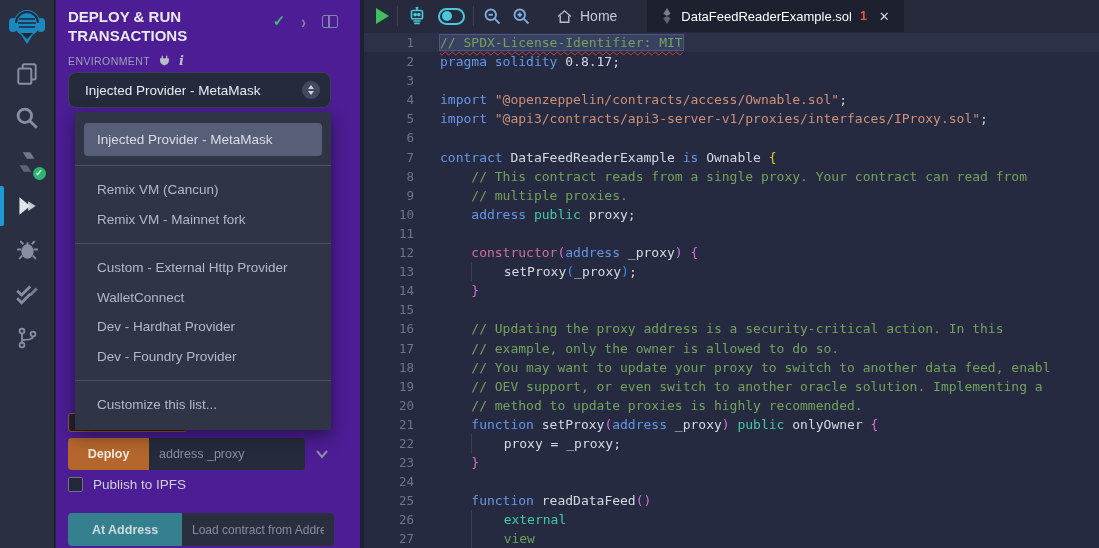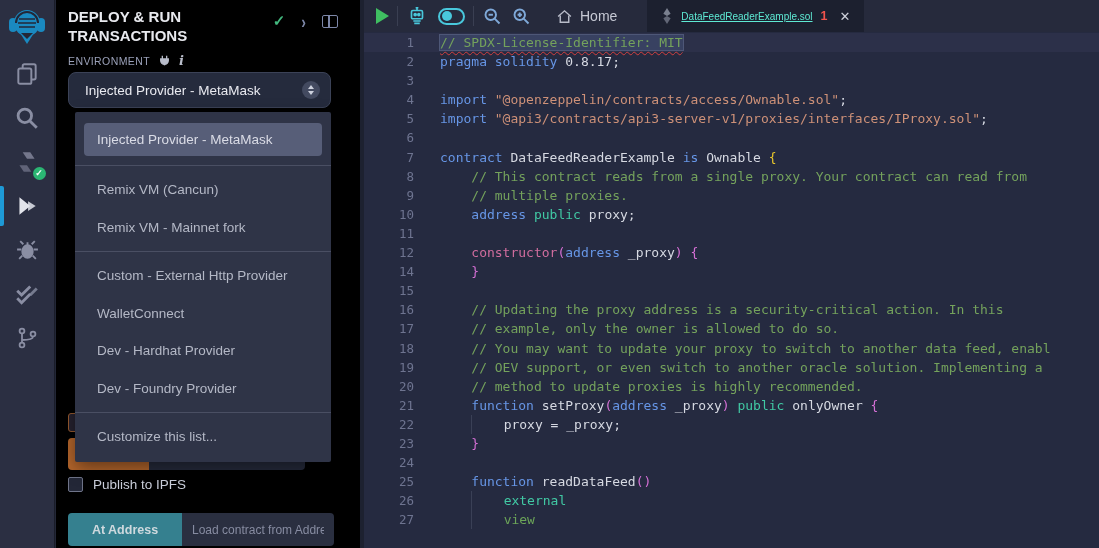--- a/index.html
+++ b/index.html
@@ -10,41 +10,41 @@
   
   #rail { position:absolute; left:0; top:0; width:55px; height:548px; background:#2b2f42;
     border-right:1px solid #1a1d29; display:flex; flex-direction:column; align-items:center; }
   .rail-item { position:relative; width:55px; height:44px; display:flex; align-items:center; justify-content:center; }
   .rail-item svg { display:block; }
   .rail-active-bar { position:absolute; left:0; top:2px; width:4px; height:40px; background:#1e9ad6; border-radius:0 2px 2px 0; }
   .badge-check { position:absolute; right:9px; bottom:4px; width:13px; height:13px; border-radius:50%;
     background:#2bb673; color:#fff; font-size:9px; line-height:13px; text-align:center; font-weight:bold; }
 
   
-  #panel { position:absolute; left:56px; top:0; width:304px; height:548px; background:#000000; }
+  #panel { position:absolute; left:56px; top:0; width:304px; height:548px; background:#4c1d95; }
   #panel-title { position:absolute; left:12px; top:8px; width:180px; color:#e8e9ee; font-size:15px; font-weight:bold; line-height:1.25; }
   .hdr-icons { position:absolute; top:12px; right:22px; display:flex; gap:16px; align-items:center; }
   .check-glyph { color:#43b97f; font-size:15px; font-weight:bold; }
   .chev-glyph { color:#7d87a8; font-size:14px; font-weight:bold; transform:scaleY(1.3); }
   .panel-icon-box { width:16px; height:13px; border:1.6px solid #7d87a8; border-radius:2px; position:relative; }
   .panel-icon-box::after { content:""; position:absolute; left:5px; top:0; bottom:0; width:1.6px; background:#7d87a8; }
 
   #env-row { position:absolute; left:12px; top:53px; display:flex; align-items:center; gap:8px; }
   #env-label { color:#9aa0b8; font-size:10.5px; letter-spacing:.4px; }
   .info-i { color:#b9bdca; font-family:"DejaVu Serif", serif; font-style:italic; font-weight:bold; font-size:13px; }
 
   #env-select { position:absolute; left:12px; top:72px; width:263px; height:36px; background:#252b3d;
     border:1px solid #3b4257; border-radius:8px; display:flex; align-items:center; padding:0 10px 0 16px; }
   #env-select-value { flex:1; color:#e9eaf0; font-size:13.5px; }
   .select-caret { width:18px; height:18px; border-radius:50%; background:#434a60; display:flex; align-items:center; justify-content:center; }
 
   #env-dropdown { position:absolute; left:19px; top:112px; width:256px; background:#2f3447; border-radius:2px;
     box-shadow:0 6px 18px rgba(0,0,0,.45); padding:5px 0 10px 0; z-index:5; }
   .dd-item { height:29.5px; line-height:29.5px; padding:0 14px 0 22px; color:#b4b8c6; font-size:13.5px;
-    white-space:nowrap; overflow:hidden;margin-top:8px; }
+    white-space:nowrap; overflow:hidden; }
   .dd-item.selected { background:#575e78; color:#dadce6; border-radius:4px; margin:6px 9px 2px 9px; height:33px; line-height:33px; padding-left:13px; }
   .dd-divider { border-top:1px solid #4a4f63; margin:9px 0; }
 
   #evm-badge { position:absolute; left:12px; top:413px; padding:2px 7px 3px; border:1px solid #9a5c30; border-radius:3px;
     color:#c87a3c; font-size:10.5px; font-weight:bold; background:#262230; }
 
   #deploy-row { position:absolute; left:12px; top:438px; display:flex; align-items:center; }
   #deploy-btn { width:81px; height:32px; background:#b5662c; border:none; border-radius:4px 0 0 4px;
     color:#f3e9df; font-size:12.5px; font-weight:bold; }
   #deploy-input { width:156px; height:32px; background:#262b3c; border:none; border-radius:0 4px 4px 0;
@@ -65,21 +65,21 @@
 
   
   #editor { position:absolute; left:360px; top:0; width:739px; height:548px; background:#252a40; border-left:4px solid #1d2130; }
   #tabbar { position:absolute; left:0; top:0; right:0; height:32px; background:#262a3c; display:flex; align-items:center; }
   .tb-divider { width:1px; height:20px; background:#3a3f52; margin:0 8px; }
   #play-btn { margin-left:12px; width:0; height:0; border-left:13px solid #3fbf61; border-top:8px solid transparent; border-bottom:8px solid transparent; }
   .toggle-pill { width:27px; height:17px; border:2px solid #49c8dc; border-radius:9px; position:relative; }
   .toggle-pill::after { content:""; position:absolute; left:2px; top:1.5px; width:10px; height:10px; border-radius:50%; background:#49c8dc; }
   #home-tab { display:flex; align-items:center; gap:7px; padding:0 16px 0 10px; height:32px; color:#c6c9d4; font-size:14px; }
   #file-tab { display:flex; align-items:center; gap:8px; height:32px; padding:0 14px; background:#1c202f; margin-left:14px; }
-  #file-tab-name { color:#5eead4; font-size:10px;text-decoration:underline; }
+  #file-tab-name { color:#ffffff; font-size:13px; }
   #file-tab-errors { color:#f2544d; font-size:12.5px; font-weight:bold; }
   #file-tab-close { color:#cdd0da; font-size:13px; margin-left:4px; }
 
   #code-area { position:absolute; left:0; top:32px; right:0; bottom:0; overflow:hidden; padding-top:1px;
     font-family:"DejaVu Sans Mono","Liberation Mono",monospace; }
   .code-row { display:flex; height:19.1px; line-height:19.1px; white-space:pre; }
   .code-row.cur { background:#2c3049; }
   .ln { width:50px; text-align:right; color:#6e7490; font-size:12.5px; flex:none; }
   .lc { padding-left:26px; font-size:13px; flex:none; }
   .t-k{color:#6796e6} .t-c{color:#74a25c} .t-s{color:#ce9178} .t-p{color:#d6d9e2}
@@ -268,20 +268,21 @@
         <div class="code-row"><span class="ln">3</span><span class="lc"></span></div>
         <div class="code-row"><span class="ln">4</span><span class="lc"><span class="t-k">import </span><span class="t-s">"@openzeppelin/contracts/access/Ownable.sol"</span><span class="t-p">;</span></span></div>
         <div class="code-row"><span class="ln">5</span><span class="lc"><span class="t-k">import </span><span class="t-s">"@api3/contracts/api3-server-v1/proxies/interfaces/IProxy.sol"</span><span class="t-p">;</span></span></div>
         <div class="code-row"><span class="ln">6</span><span class="lc"></span></div>
         <div class="code-row"><span class="ln">7</span><span class="lc"><span class="t-k">contract </span><span class="t-p">DataFeedReaderExample </span><span class="t-k">is </span><span class="t-p">Ownable </span><span class="t-b1">{</span></span></div>
         <div class="code-row"><span class="ln">8</span><span class="lc"><span class="t-p">    </span><span class="t-c">// This contract reads from a single proxy. Your contract can read from</span></span></div>
         <div class="code-row"><span class="ln">9</span><span class="lc"><span class="t-p">    </span><span class="t-c">// multiple proxies.</span></span></div>
         <div class="code-row"><span class="ln">10</span><span class="lc"><span class="t-p">    </span><span class="t-k">address </span><span class="t-m">public </span><span class="t-p">proxy;</span></span></div>
         <div class="code-row"><span class="ln">11</span><span class="lc"></span></div>
         <div class="code-row"><span class="ln">12</span><span class="lc"><span class="t-p">    </span><span class="t-ct">constructor</span><span class="t-b2">(</span><span class="t-k">address</span><span class="t-p"> _proxy</span><span class="t-b2">)</span><span class="t-p"> </span><span class="t-b2">{</span></span></div>
+        <div class="code-row"><span class="ln">13</span><span class="lc"><span class="t-p">    </span><span class="t-g"></span><span class="t-p">    </span><span class="t-p">setProxy</span><span class="t-b3">(</span><span class="t-p">_proxy</span><span class="t-b3">)</span><span class="t-p">;</span></span></div>
         <div class="code-row"><span class="ln">14</span><span class="lc"><span class="t-p">    </span><span class="t-b2">}</span></span></div>
         <div class="code-row"><span class="ln">15</span><span class="lc"></span></div>
         <div class="code-row"><span class="ln">16</span><span class="lc"><span class="t-p">    </span><span class="t-c">// Updating the proxy address is a security-critical action. In this</span></span></div>
         <div class="code-row"><span class="ln">17</span><span class="lc"><span class="t-p">    </span><span class="t-c">// example, only the owner is allowed to do so.</span></span></div>
         <div class="code-row"><span class="ln">18</span><span class="lc"><span class="t-p">    </span><span class="t-c">// You may want to update your proxy to switch to another data feed, enabl</span></span></div>
         <div class="code-row"><span class="ln">19</span><span class="lc"><span class="t-p">    </span><span class="t-c">// OEV support, or even switch to another oracle solution. Implementing a</span></span></div>
         <div class="code-row"><span class="ln">20</span><span class="lc"><span class="t-p">    </span><span class="t-c">// method to update proxies is highly recommended.</span></span></div>
         <div class="code-row"><span class="ln">21</span><span class="lc"><span class="t-p">    </span><span class="t-k">function </span><span class="t-p">setProxy</span><span class="t-b2">(</span><span class="t-k">address</span><span class="t-p"> _proxy</span><span class="t-b2">)</span><span class="t-m"> public</span><span class="t-p"> onlyOwner </span><span class="t-b2">{</span></span></div>
         <div class="code-row"><span class="ln">22</span><span class="lc"><span class="t-p">    </span><span class="t-g"></span><span class="t-p">    </span><span class="t-p">proxy = _proxy;</span></span></div>
         <div class="code-row"><span class="ln">23</span><span class="lc"><span class="t-p">    </span><span class="t-b2">}</span></span></div>

